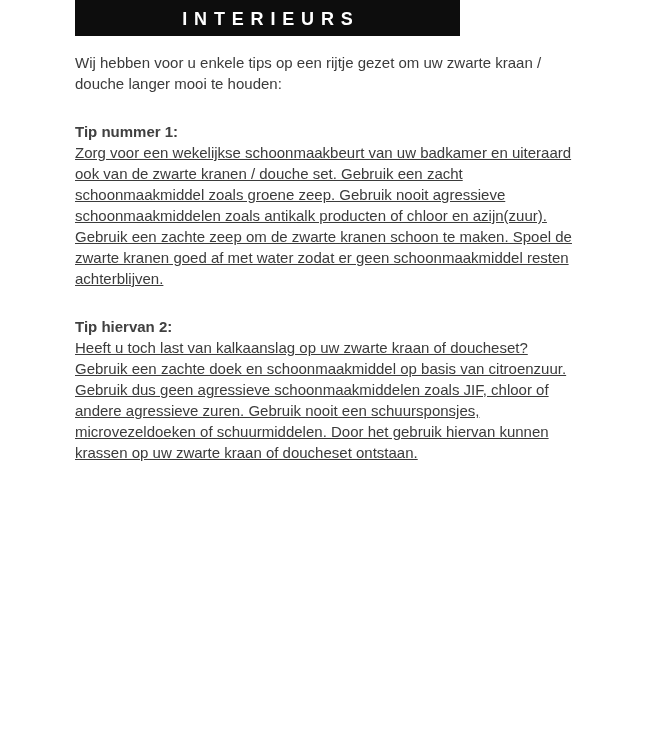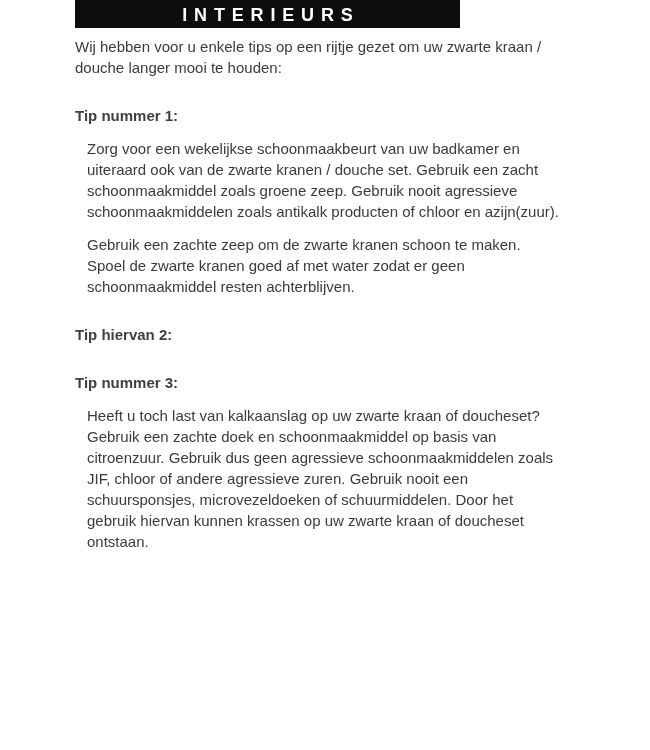--- a/index.html
+++ b/index.html
@@ -15,21 +15,21 @@
     overflow: hidden;
   }
   .page {
     width: 650px;
     height: 750px;
     box-sizing: border-box;
     padding: 0 75px;
   }
   .brand-banner {
     width: 385px;
-    height: 28px;
+    height: 36px;
     margin-left: 0;
     background: #0d0d0d;
     color: #ffffff;
     display: flex;
     align-items: center;
     justify-content: center;
   }
   .brand-title {
     font-size: 18px;
     font-weight: 600;
@@ -43,50 +43,50 @@
     font-size: 15px;
     line-height: 21px;
   }
   .para {
     margin: 21px 0 0 0;
     font-size: 15px;
     line-height: 21px;
     max-width: 505px;
   }
   .para.cont {
-    margin-top: 8px; 
+    margin-top: 16px; 
   }
   .tip-heading {
     margin: 27px 0 0 0;
     font-size: 15px;
     line-height: 21px;
     font-weight: 700;
     color: #404040;
   }
   .tip-body {
-    margin: 12px;
+    margin: 0;
     font-size: 15px;
     line-height: 21px;
     max-width: 505px;
+    text-decoration: underline;
   }
 </style>
 </head>
 <body>
 
 <div class="page">
 
   <div class="brand-banner">
     <span class="brand-title">INTERIEURS</span>
   </div>
 
 
   <p class="para cont">Wij hebben voor u enkele tips op een rijtje gezet om uw zwarte kraan / douche langer mooi te houden:</p>
 
   <h3 class="tip-heading">Tip nummer 1:</h3>
   <p class="tip-body">Zorg voor een wekelijkse schoonmaakbeurt van uw badkamer en uiteraard ook van de zwarte kranen / douche set. Gebruik een zacht schoonmaakmiddel zoals groene zeep. Gebruik nooit agressieve schoonmaakmiddelen zoals antikalk producten of chloor en azijn(zuur).</p>
   <p class="tip-body">Gebruik een zachte zeep om de zwarte kranen schoon te maken. Spoel de zwarte kranen goed af met water zodat er geen schoonmaakmiddel resten achterblijven.</p>
 
   <h3 class="tip-heading">Tip hiervan 2:</h3>
 
-  <h3 class="tip-heading">Tip nummer 3:</h3>
   <p class="tip-body">Heeft u toch last van kalkaanslag op uw zwarte kraan of doucheset? Gebruik een zachte doek en schoonmaakmiddel op basis van citroenzuur. Gebruik dus geen agressieve schoonmaakmiddelen zoals JIF, chloor of andere agressieve zuren. Gebruik nooit een schuursponsjes, microvezeldoeken of schuurmiddelen. Door het gebruik hiervan kunnen krassen op uw zwarte kraan of doucheset ontstaan.</p>
 
 </div>
 
 </body></html>

